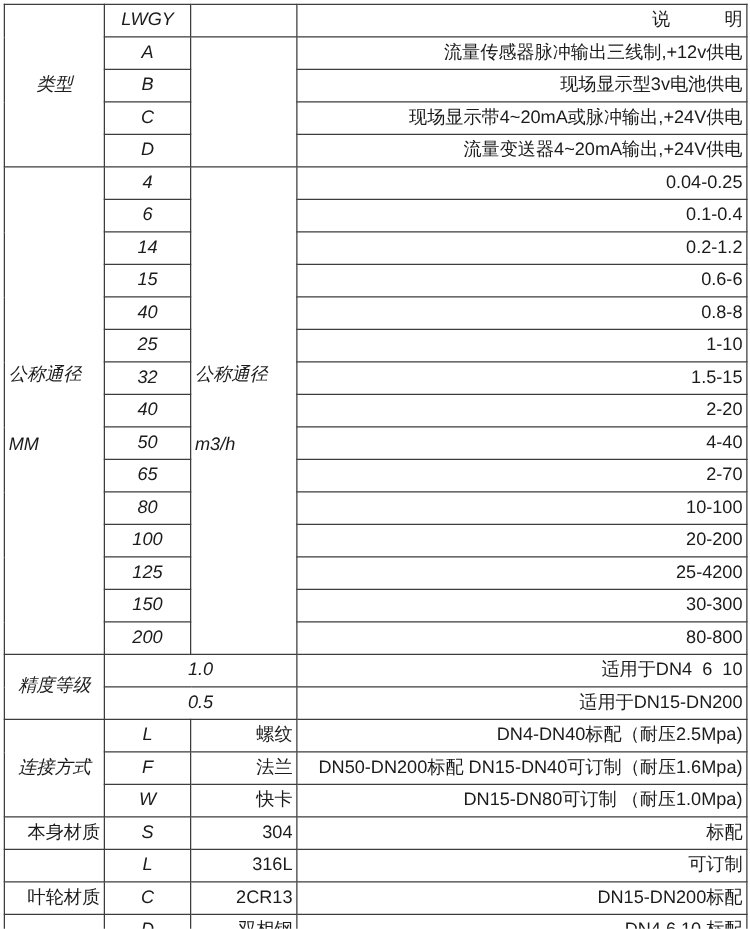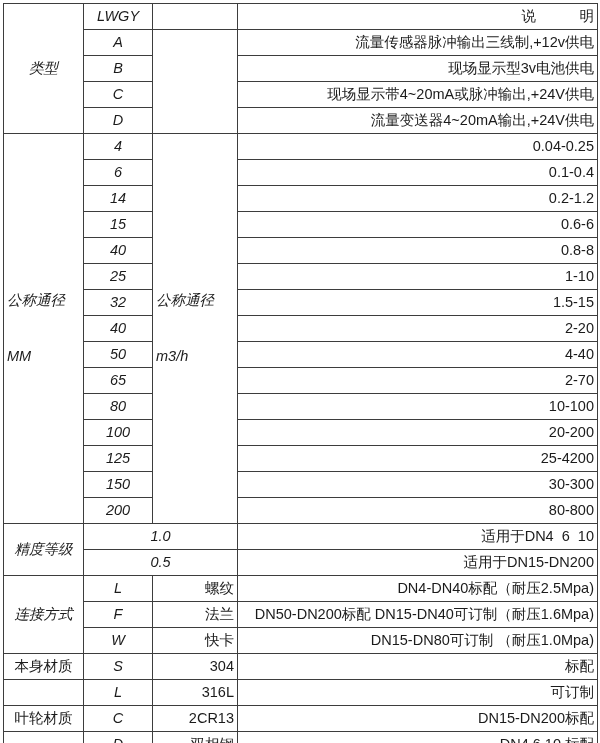--- a/index.html
+++ b/index.html
@@ -18,21 +18,21 @@
     padding:0 3px;
     height:25px;
     vertical-align:middle;
     white-space:pre-wrap;
     line-height:1.3;
     overflow:hidden;
   }
   td.c{text-align:center;padding:0 2px;font-style:italic;}
   td.l{text-align:right;}
   td.lbl{text-align:center;font-style:italic;}
-  td.lbl-left{text-align:center;padding-left:3px;}
+  td.lbl-left{text-align:right;padding-left:3px;}
   .block{display:block;text-align:left;}
 </style>
 </head>
 <body>
 
 <table class="spec">
   <colgroup>
     <col style="width:80px">
     <col style="width:69px">
     <col style="width:85px">

